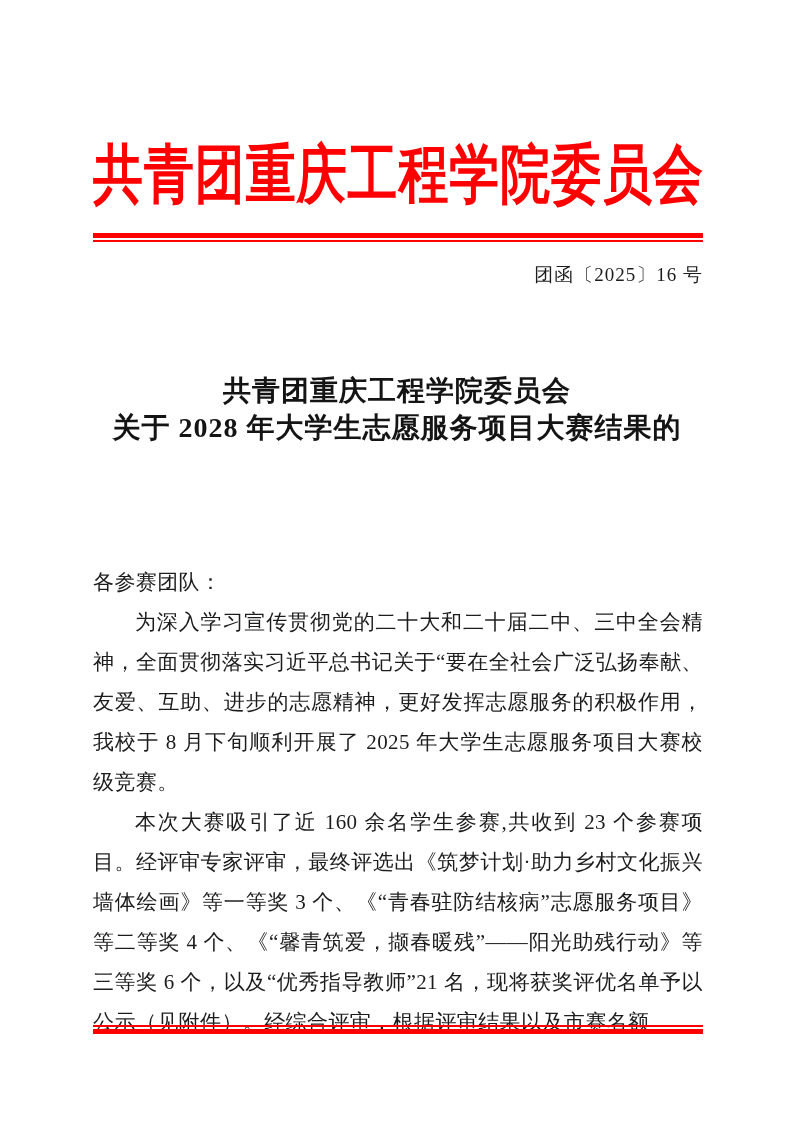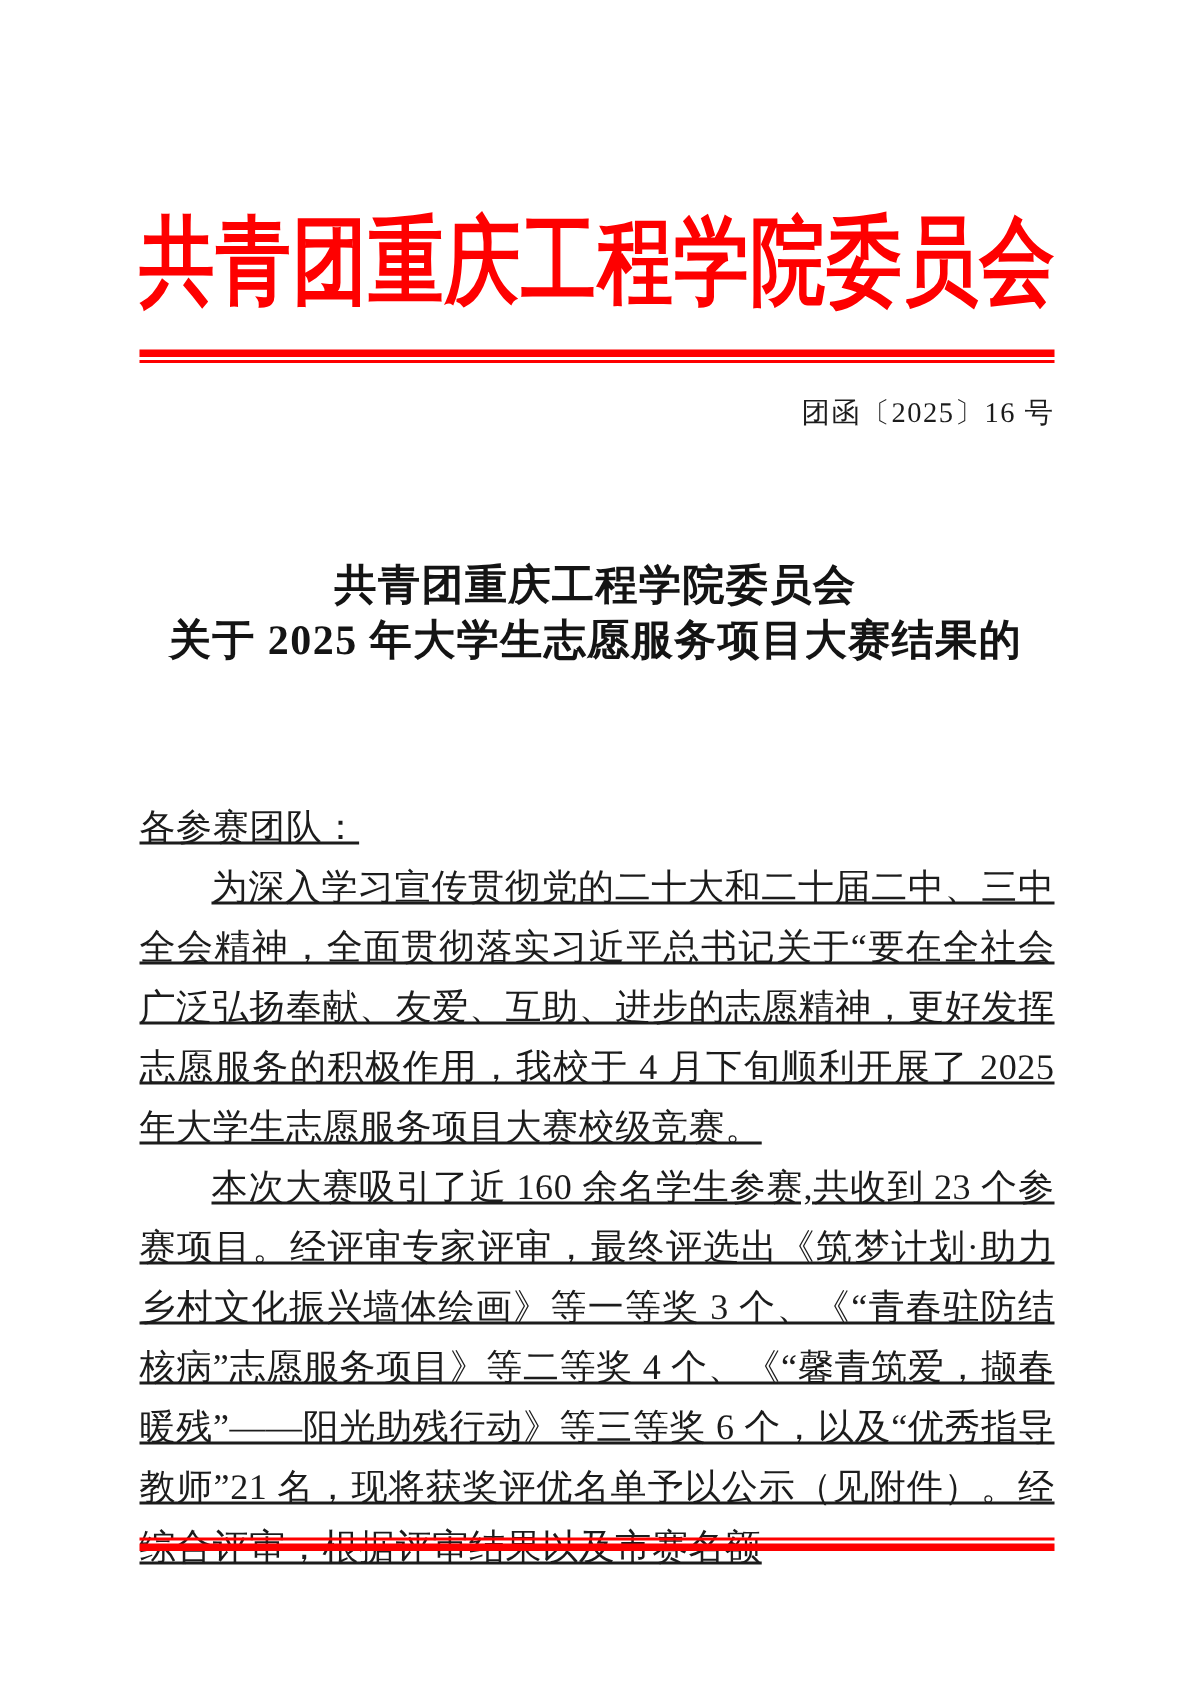--- a/index.html
+++ b/index.html
@@ -73,29 +73,28 @@
     text-align: center;
     font-weight: bold;
     color: #141414;
     font-size: 28px;
     line-height: 37px;
     letter-spacing: 1px;
   }
   
   .doc-body {
     position: absolute;
-    top: 532px;
+    top: 562px;
     left: 93px;
     width: 610px;
-    font-size: 24px;
+    font-size: 21px;
     line-height: 40px;
     color: var(--text, #1c1c1c);
     text-align: justify;
     letter-spacing: 0.4px;
-    text-decoration: underline;
   }
   .doc-body p { margin: 0; }
   .doc-body p.para { text-indent: 2em; }
 </style>
 </head>
 <body>
 
 <div class="page">
 
   <div class="red-head">共青团重庆工程学院委员会</div>
@@ -103,26 +102,26 @@
   <div class="rule rule-top">
     <div class="bar-thick"></div>
     <div class="gap"></div>
     <div class="bar-thin"></div>
   </div>
 
   <div class="doc-number">团函〔2025〕16 号</div>
 
   <div class="doc-title">
     <div>共青团重庆工程学院委员会</div>
-    <div>关于 2025 年大学生志愿服务项目大赛结果的</div>
+    <div>关于 2028 年大学生志愿服务项目大赛结果的</div>
   </div>
 
   <div class="doc-body">
     <p class="salutation">各参赛团队：</p>
-    <p class="para">为深入学习宣传贯彻党的二十大和二十届二中、三中全会精神，全面贯彻落实习近平总书记关于“要在全社会广泛弘扬奉献、友爱、互助、进步的志愿精神，更好发挥志愿服务的积极作用，我校于 4 月下旬顺利开展了 2025 年大学生志愿服务项目大赛校级竞赛。</p>
+    <p class="para">为深入学习宣传贯彻党的二十大和二十届二中、三中全会精神，全面贯彻落实习近平总书记关于“要在全社会广泛弘扬奉献、友爱、互助、进步的志愿精神，更好发挥志愿服务的积极作用，我校于 8 月下旬顺利开展了 2025 年大学生志愿服务项目大赛校级竞赛。</p>
     <p class="para">本次大赛吸引了近 160 余名学生参赛,共收到 23 个参赛项目。经评审专家评审，最终评选出《筑梦计划·助力乡村文化振兴墙体绘画》等一等奖 3 个、《“青春驻防结核病”志愿服务项目》等二等奖 4 个、《“馨青筑爱，撷春暖残”——阳光助残行动》等三等奖 6 个，以及“优秀指导教师”21 名，现将获奖评优名单予以公示（见附件）。经综合评审，根据评审结果以及市赛名额</p>
   </div>
 
   <div class="rule rule-bottom">
     <div class="bar-thin"></div>
     <div class="gap"></div>
     <div class="bar-thick"></div>
   </div>
 
 </div>

